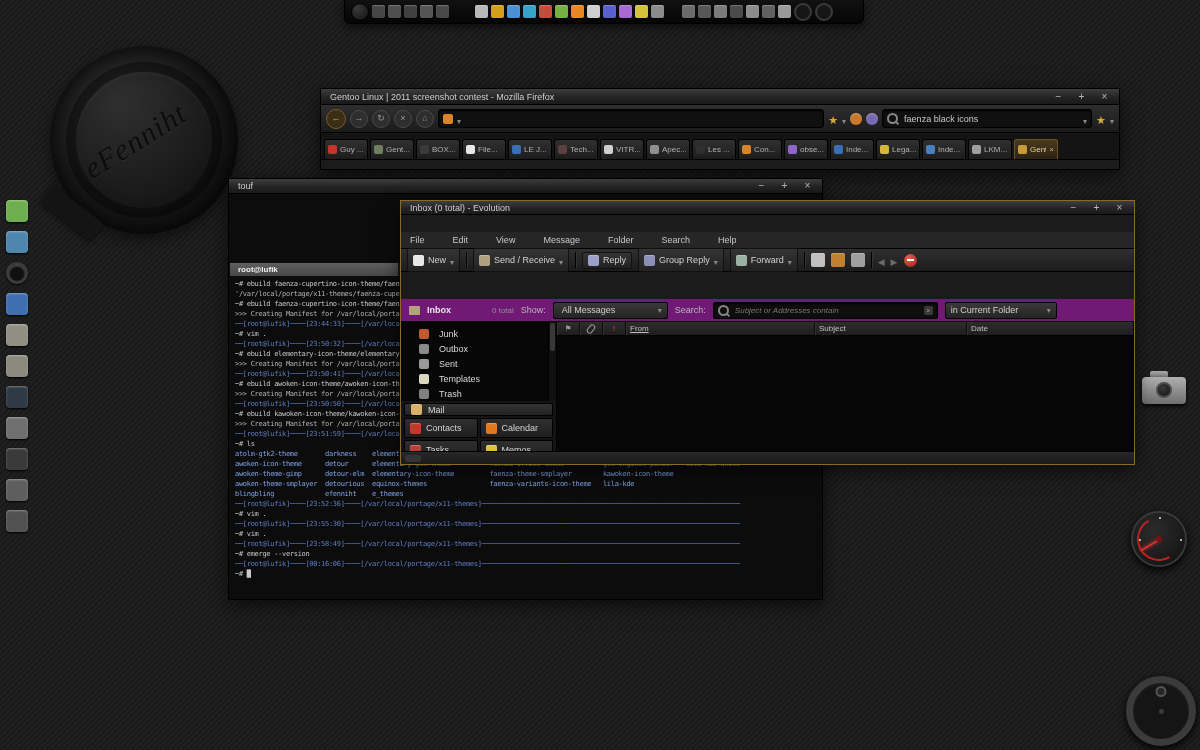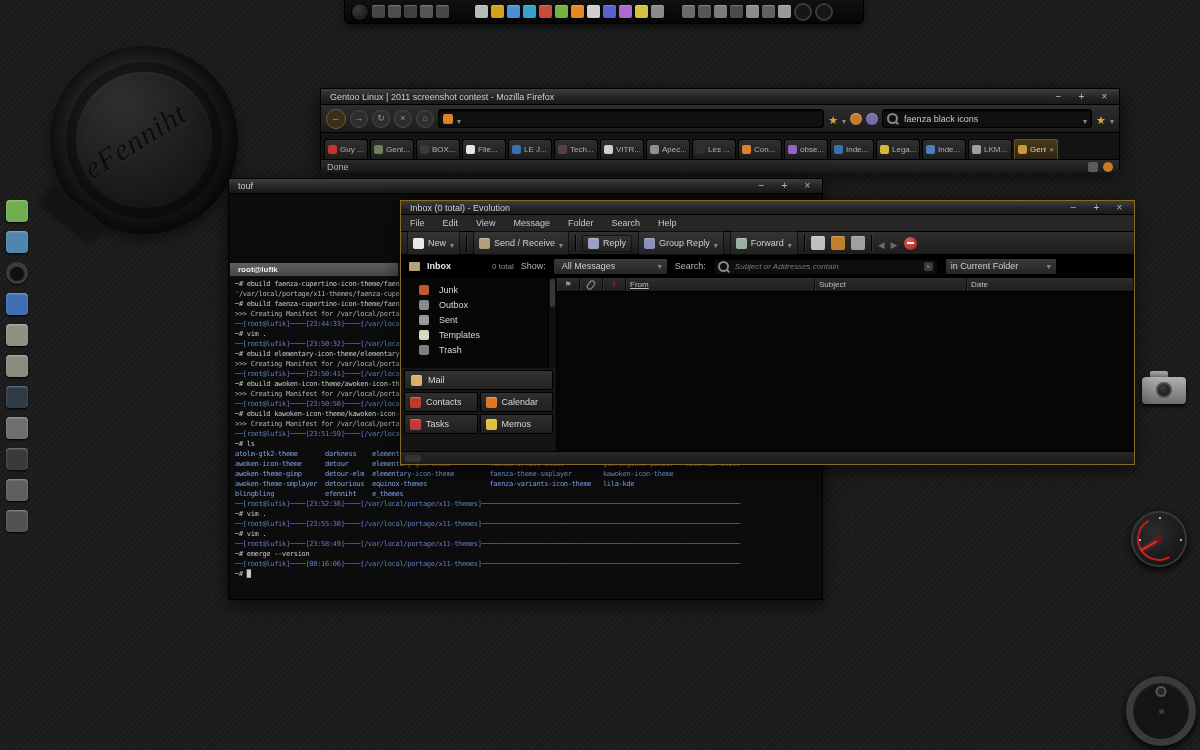--- a/index.html
+++ b/index.html
@@ -92,37 +92,37 @@
   .tline{font-family:"DejaVu Sans Mono",monospace;font-size:7px;line-height:10px;
     letter-spacing:-0.3px;white-space:pre;}
   .tline.cmd{color:#c9c9c9;} .tline.out{color:#b2b2b2;}
   .tline.sep{color:#5f7ec4;} .tline.dir{color:#7fa3e8;}
 
   
   .evo{left:400px;top:200px;width:735px;height:265px;background:#1b1b1b;border:1px solid #8a6a26;z-index:4;
     display:flex;flex-direction:column;}
   .evo .tbar{height:13px;flex:0 0 auto;}
   .emenu{height:16px;background:#262626;border-bottom:1px solid #000;display:flex;align-items:center;
-    gap:18px;padding:0 9px;flex:0 0 auto;}
+    gap:28px;padding:0 9px;flex:0 0 auto;margin-top:17px;}
   .emenu .mi{font-size:9px;color:#c8c8c8;}
   .etool{height:22px;background:linear-gradient(#2f2f2f,#1c1c1c);border-bottom:1px solid #000;
     display:flex;align-items:center;gap:6px;padding:0 6px;flex:0 0 auto;}
   .tbtn{display:flex;align-items:center;gap:4px;padding:2px 5px;border-radius:2px;
     background:linear-gradient(#343434,#222);border:1px solid #111;}
   .tbtn .tlabel{font-size:9px;color:#d0d0d0;white-space:nowrap;}
   .ticon{width:11px;height:11px;border-radius:2px;box-shadow:inset 0 1px 1px rgba(255,255,255,.3);}
   .tsep{width:1px;height:16px;background:#000;box-shadow:1px 0 0 #333;}
   .ibtn{width:14px;height:14px;border-radius:2px;box-shadow:inset 0 1px 1px rgba(255,255,255,.25);}
   .arrow-l::after{content:"◀";color:#6a6a6a;font-size:9px;}
   .arrow-r::after{content:"▶";color:#6a6a6a;font-size:9px;}
   .stopbtn{width:13px;height:13px;border-radius:50%;background:radial-gradient(circle at 35% 30%,#e06050,#a02018);
     position:relative;}
   .stopbtn::after{content:"";position:absolute;left:3px;top:5.5px;width:7px;height:2px;background:#fff;}
-  .efilter{height:22px;background:#000000;border-bottom:1px solid #000;display:flex;align-items:center;
-    gap:7px;padding:0 8px;flex:0 0 auto;}
+  .efilter{height:22px;background:#701a75;border-bottom:1px solid #000;display:flex;align-items:center;
+    gap:7px;padding:0 8px;flex:0 0 auto;margin-top:27px;}
   .efilter .env{width:11px;height:9px;background:#b0a478;border-radius:1px;}
   .efilter .fname{font-size:9px;font-weight:bold;color:#e8e8e8;}
   .efilter .ftotal{font-size:8px;color:#909090;margin-left:34px;}
   .flabel{font-size:9px;color:#b8b8b8;}
   .dd{height:15px;background:linear-gradient(#3a3a3a,#242424);border:1px solid #000;border-radius:2px;
     display:flex;align-items:center;gap:5px;padding:0 5px;font-size:9px;color:#cfcfcf;}
   .dd.show{width:100px;padding-left:8px;} .dd.scope{width:100px;}
   .esearch{width:215px;height:15px;background:#0e0e0e;border:1px solid #000;border-radius:2px;
     display:flex;align-items:center;gap:4px;padding:0 4px;box-shadow:inset 0 1px 2px #000;}
   .esearch input{background:transparent;border:none;outline:none;flex:1;min-width:0;
@@ -375,25 +375,20 @@
         <span class="ff-tab">
           <span class="fv" style="background: rgb(160, 160, 160);"></span>
           <span class="tl">LKM...</span>
         </span>
 
         <span class="ff-tab active">
           <span class="fv" style="background: rgb(200, 155, 58);"></span>
           <span class="tl">Gent...</span>
         </span>
       </div>
-    <div class="ff-status">
-      <span class="sl">Done</span>
-      <span class="sic"></span>
-      <span class="sic o"></span>
-    </div>
   </div>
 
   <div class="win term">
     <div class="tbar">
       <span class="ttext">touf</span>
       <span class="wbtns">
         <span class="wbtn">−</span>
         <span class="wbtn">+</span>
         <span class="wbtn">×</span>
       </span>

